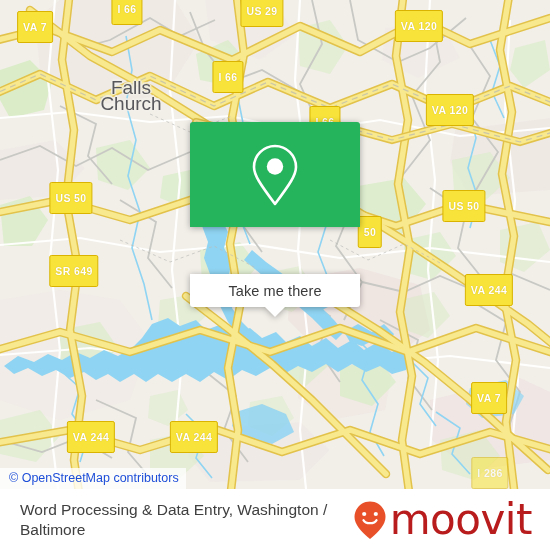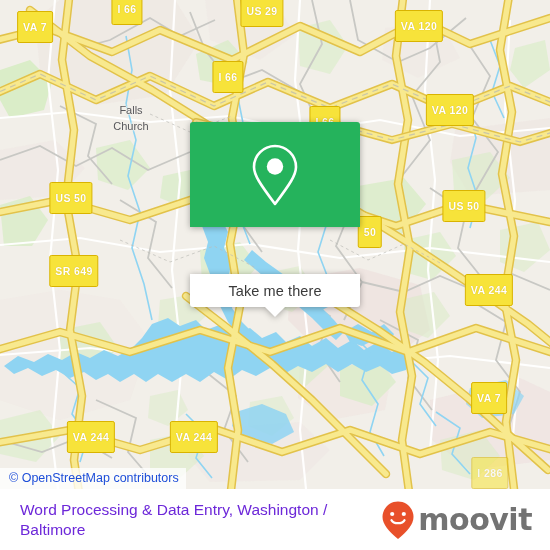--- a/index.html
+++ b/index.html
@@ -51,33 +51,32 @@
     letter-spacing: 0.4px;
     font-family: "Liberation Sans", sans-serif;
     box-sizing: content-box;
     transform: translate(-50%, -50%);
     z-index: 6;
   }
 
   .place-label {
     position: absolute;
     color: #58585c;
-    font-size: 11px;
+    font-size: 19px;
     line-height: 15.5px;
     font-family: "Liberation Sans", sans-serif;
     text-align: center;
     white-space: pre;
     transform: translate(-50%, -50%);
     text-shadow:
       -1.5px 0 1px #f2efe9, 1.5px 0 1px #f2efe9,
        0 -1.5px 1px #f2efe9, 0 1.5px 1px #f2efe9,
        0 0 3px #f2efe9;
     z-index: 5;
     pointer-events: none;
-    margin-top: 23px;
   }
 
   
   #attribution {
     position: absolute;
     left: 0;
     bottom: 0;
     background: rgba(255,255,255,0.78);
     color: #1d4ed8;
     font-size: 12.5px;
@@ -148,36 +147,36 @@
     position: absolute;
     left: 0; top: 0;
     width: 550px; height: 61px;
     display: flex;
     align-items: center;
     justify-content: space-between;
     padding: 0 18px 0 20px;
     box-sizing: border-box;
   }
   #footer-title {
-    color: #6d28d9;
+    color: #404040;
     font-size: 15.5px;
     line-height: 20px;
     max-width: 360px;
     font-family: "Liberation Sans", sans-serif;
   }
   #brand-logo {
     display: flex;
     align-items: center;
     gap: 2px;
   }
   #brand-wordmark {
-    color: #737373;
-    font-size: 30px;
+    color: #b91c1c;
+    font-size: 42px;
     line-height: 33px;
-    font-weight: bold;
+    font-weight: normal;
     letter-spacing: -0.5px;
     font-family: "DejaVu Sans", sans-serif;
   }
 </style>
 </head>
 <body>
 
 <div id="map-container">
 
   <svg id="map-svg" viewBox="0 0 550 489" preserveAspectRatio="none">

